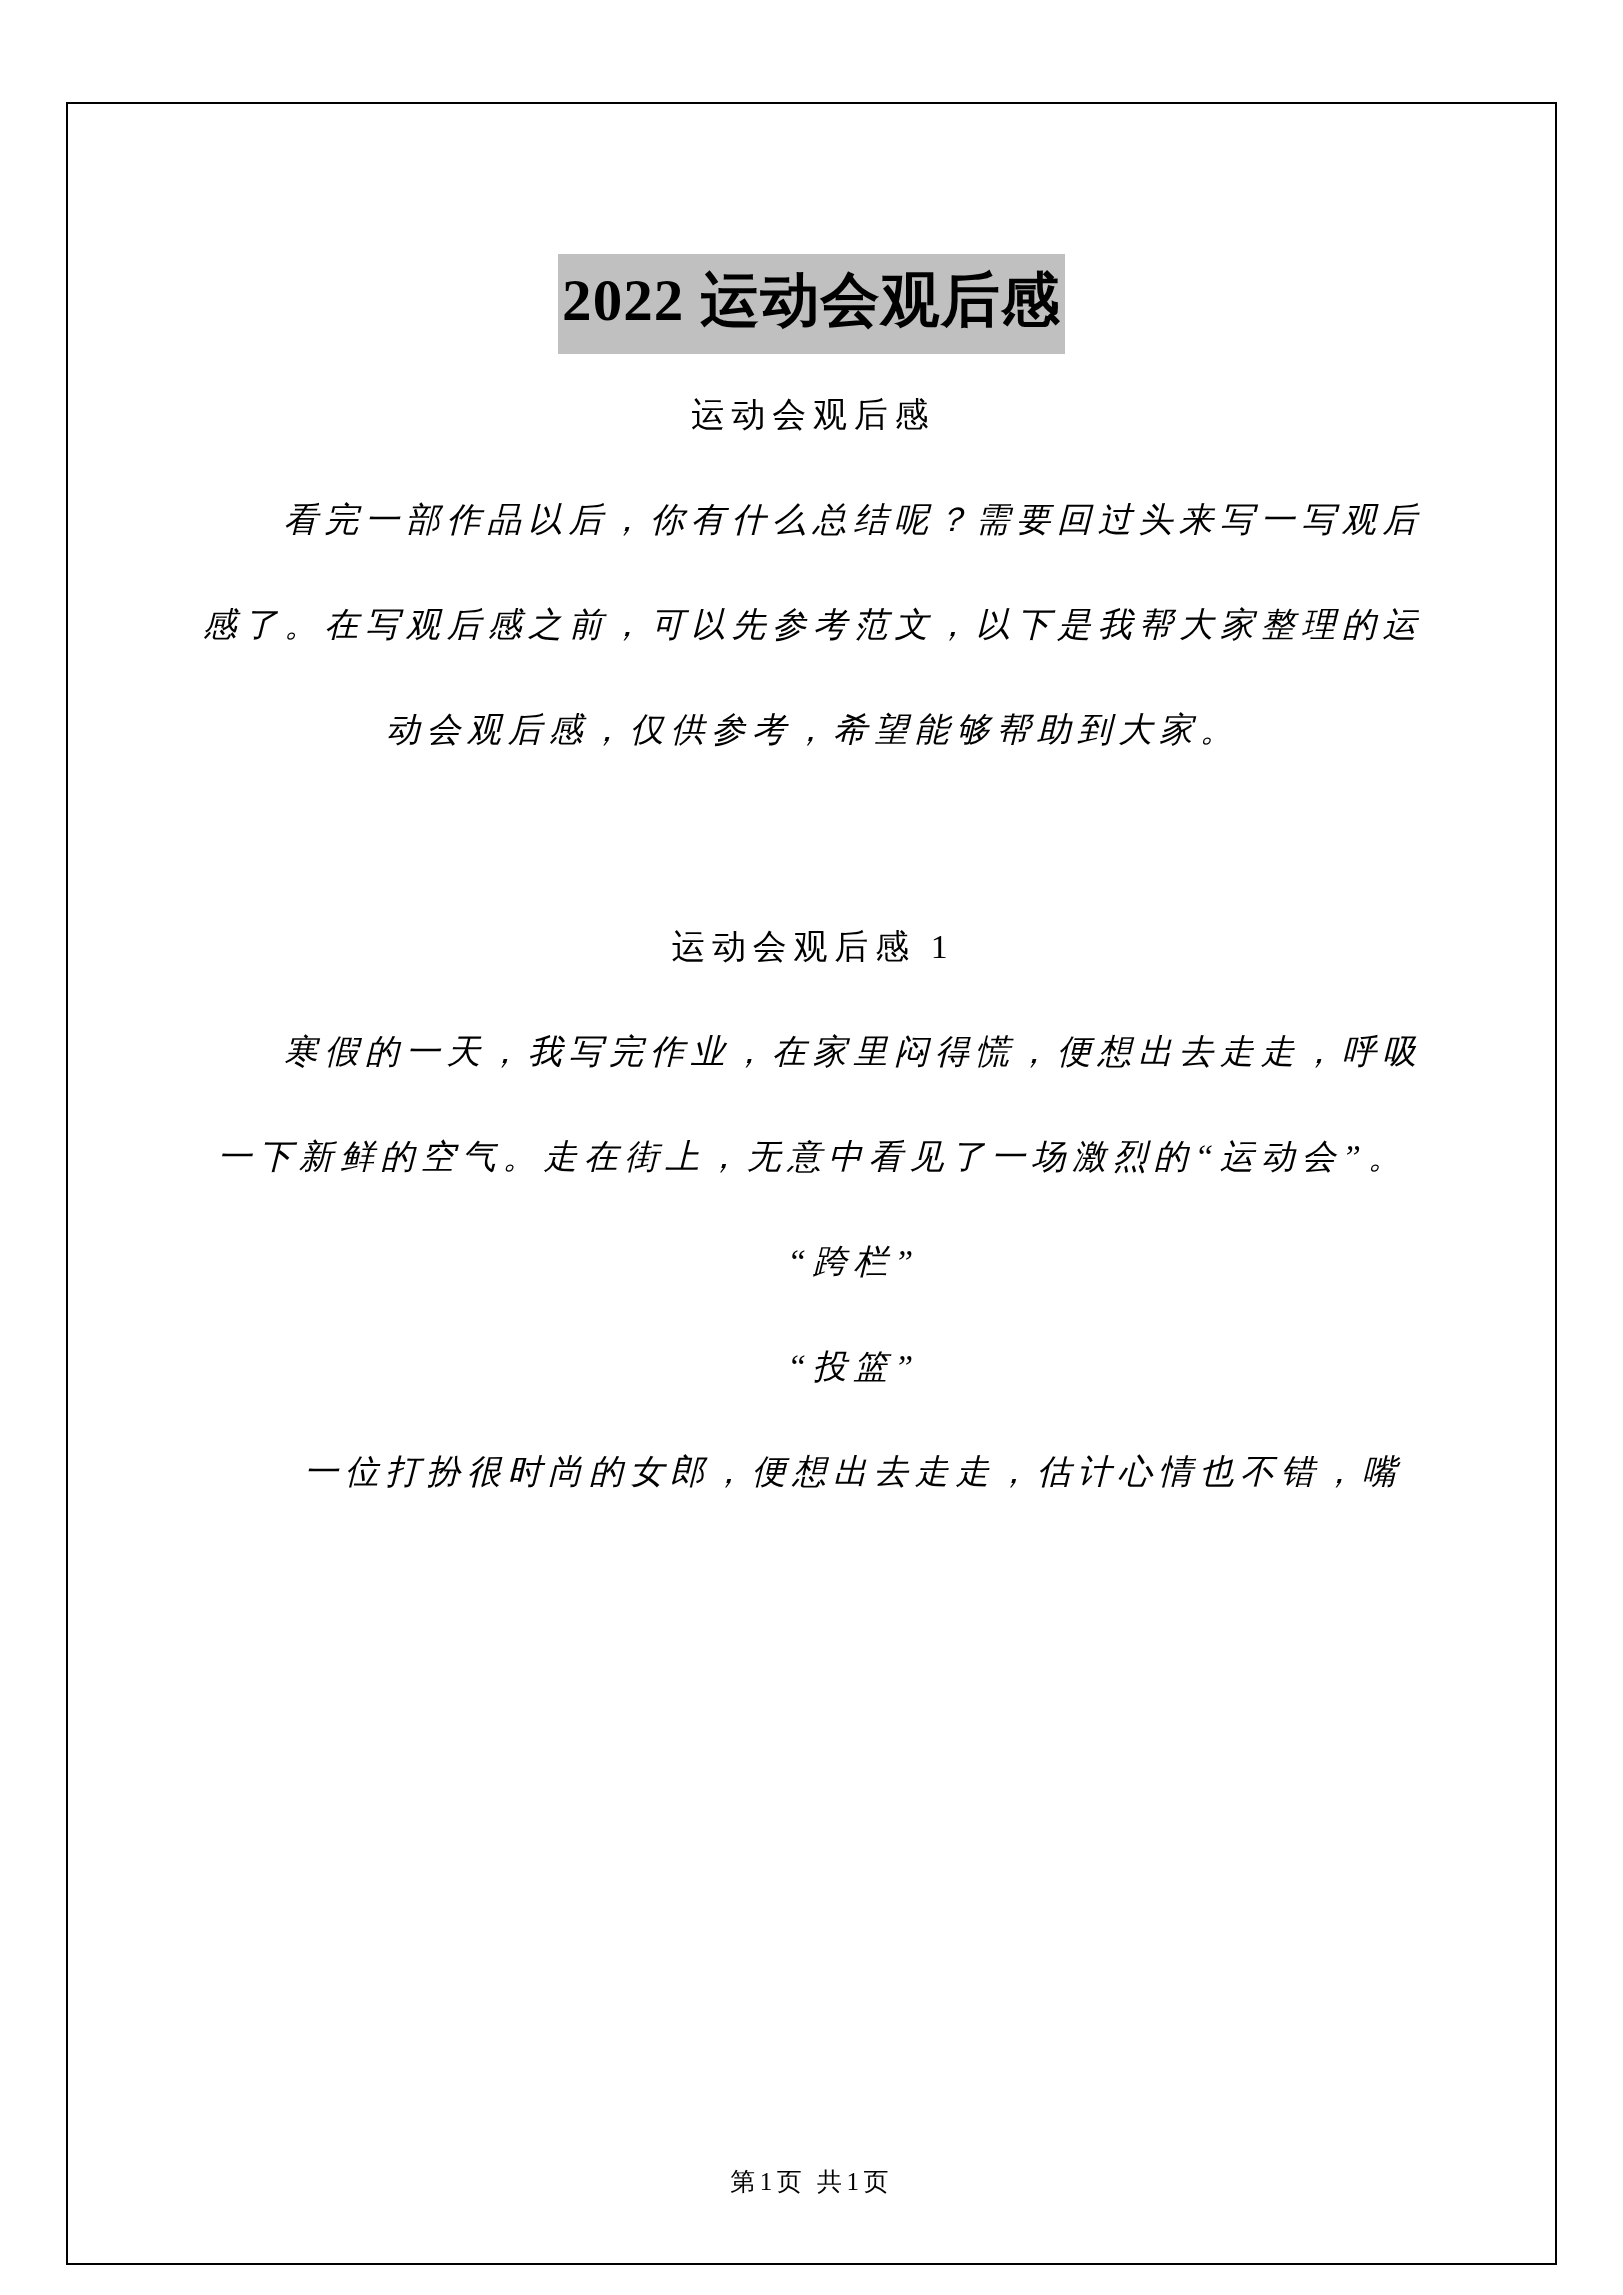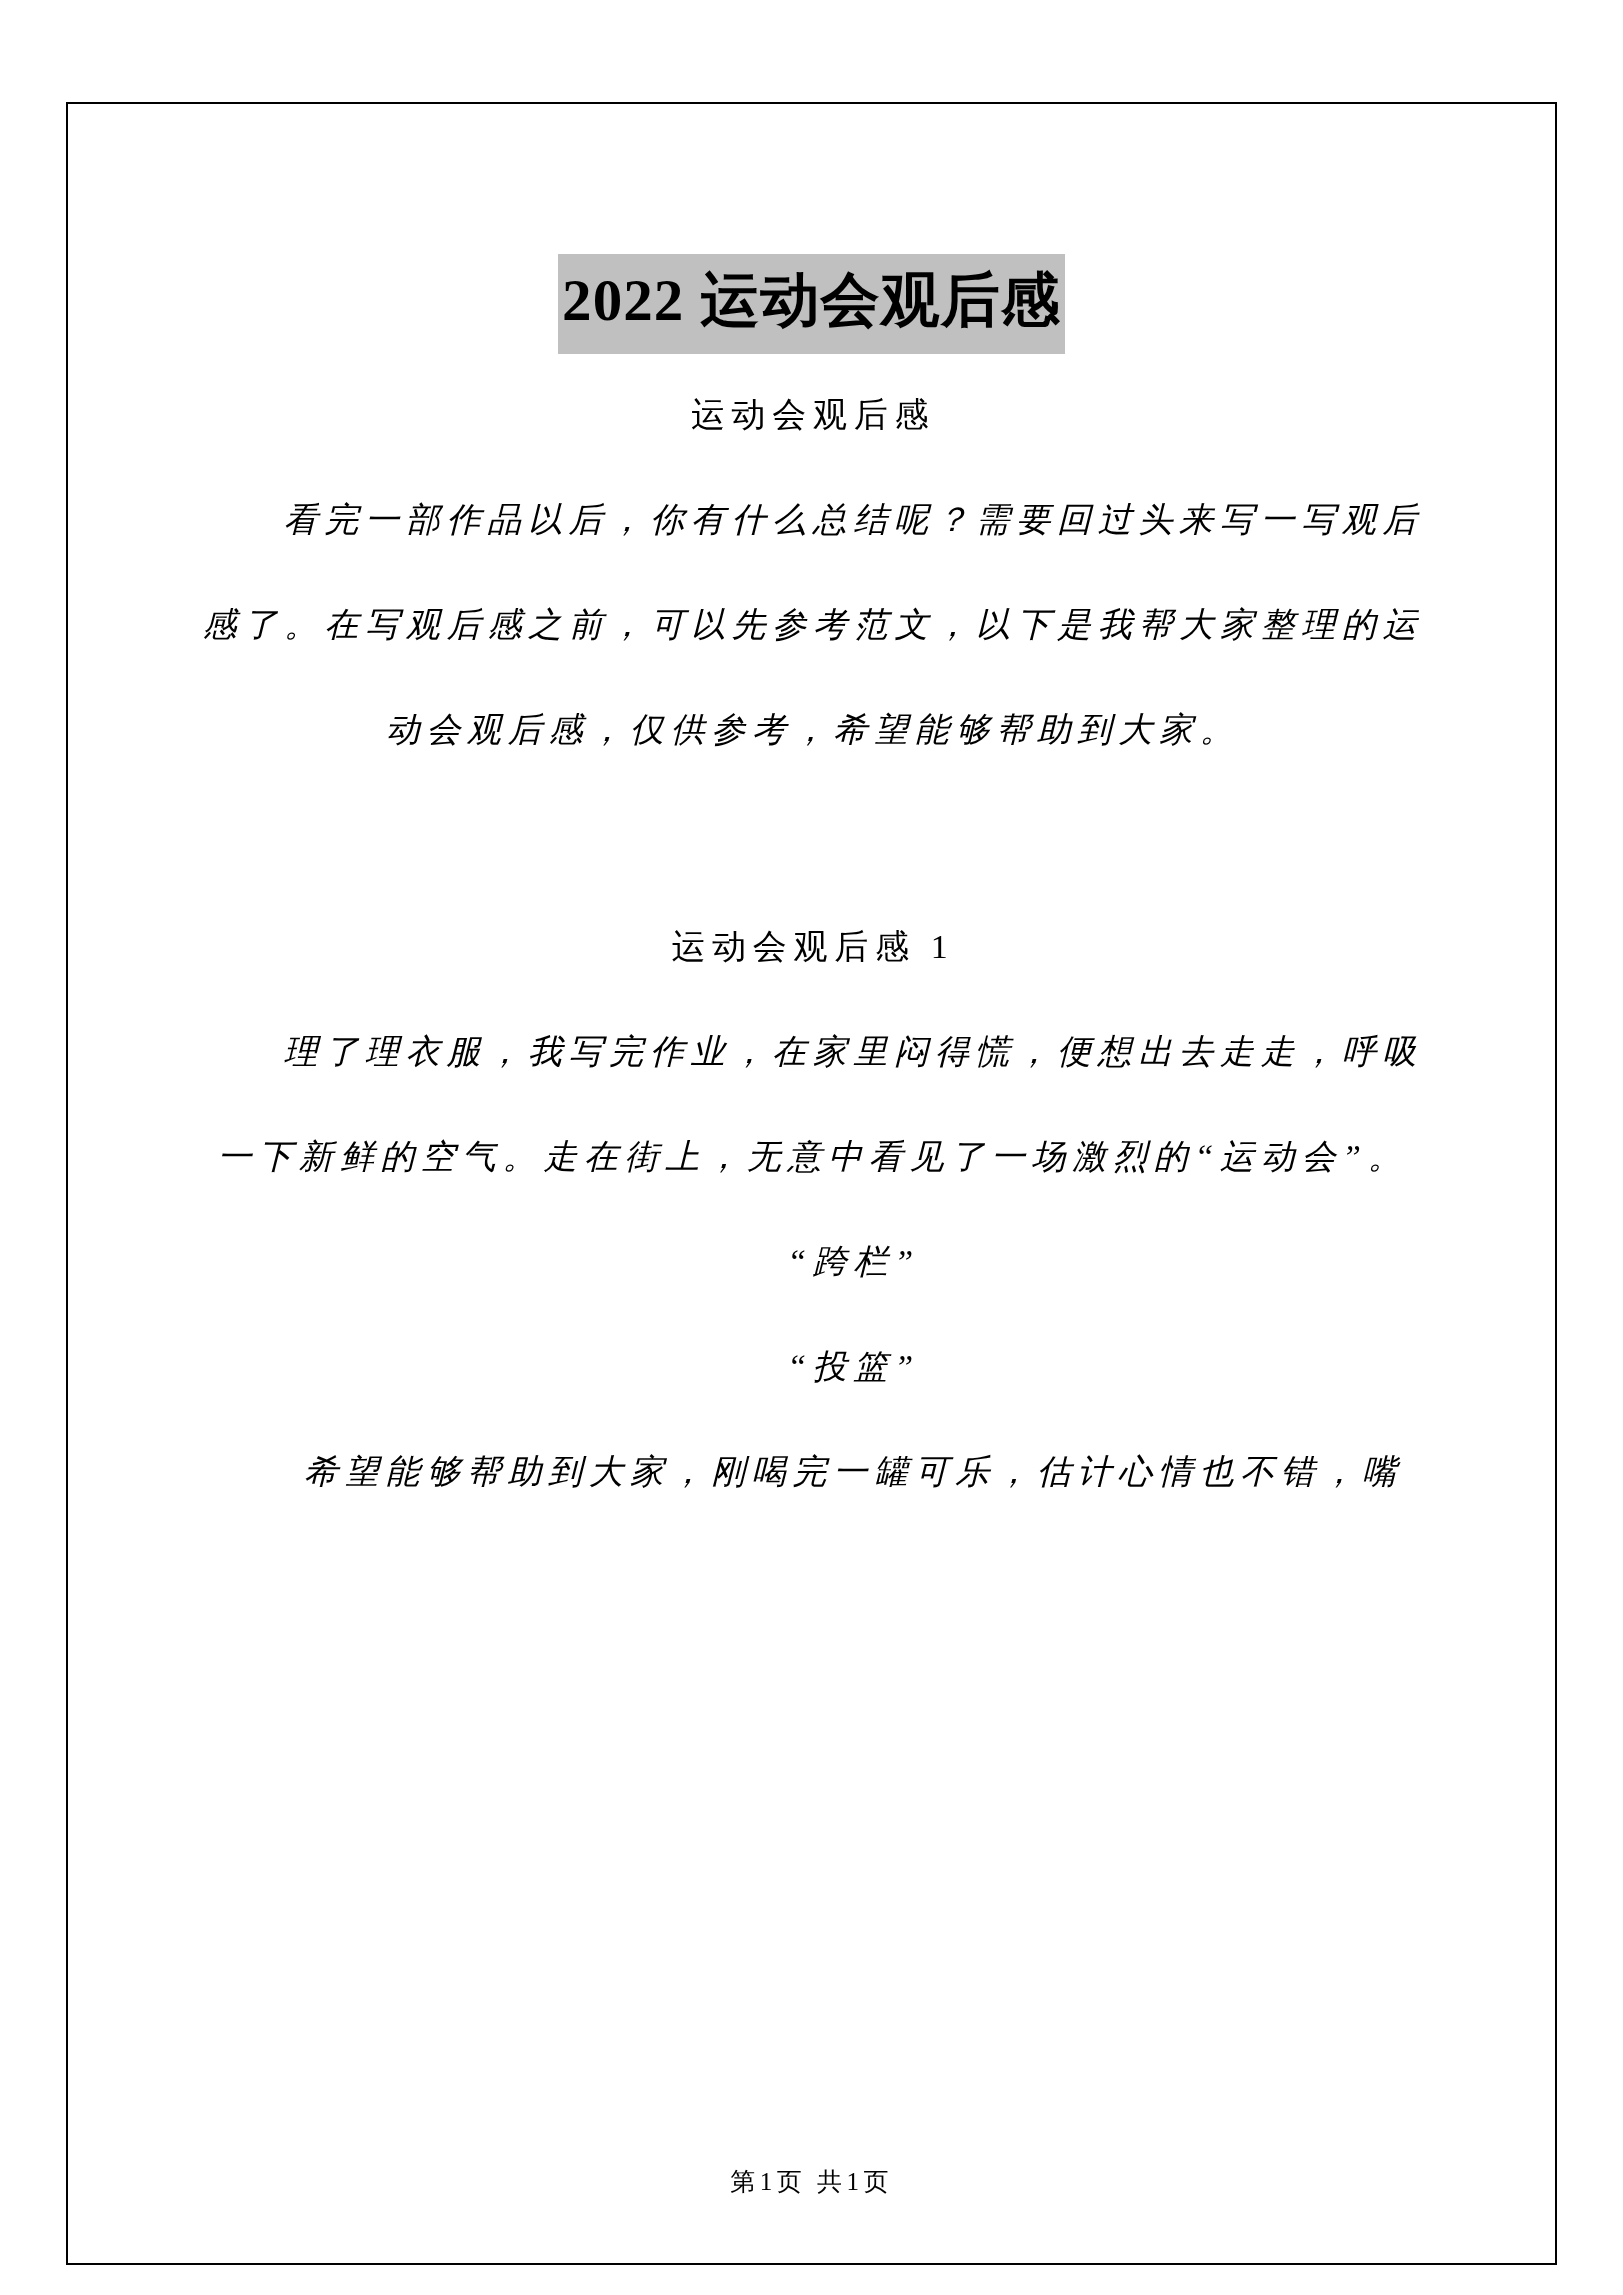--- a/index.html
+++ b/index.html
@@ -70,21 +70,21 @@
 
   <div class="title-row">
     <span class="title-bg" style="background: rgb(192, 192, 192);">2022 运动会观后感</span>
   </div>
 
   <div class="body-block">
       <p class="para">运动会观后感</p>
       <p class="para indent">看完一部作品以后，你有什么总结呢？需要回过头来写一写观后感了。在写观后感之前，可以先参考范文，以下是我帮大家整理的运动会观后感，仅供参考，希望能够帮助到大家。</p>
       <p class="para spacer"></p>
       <p class="para">运动会观后感 1</p>
-      <p class="para indent">理了理衣服，我写完作业，在家里闷得慌，便想出去走走，呼吸一下新鲜的空气。走在街上，无意中看见了一场激烈的“运动会”。</p>
+      <p class="para indent">寒假的一天，我写完作业，在家里闷得慌，便想出去走走，呼吸一下新鲜的空气。走在街上，无意中看见了一场激烈的“运动会”。</p>
       <p class="para indent">“跨栏”</p>
       <p class="para indent">“投篮”</p>
-      <p class="para indent">希望能够帮助到大家，刚喝完一罐可乐，估计心情也不错，嘴</p>
+      <p class="para indent">一位打扮很时尚的女郎，便想出去走走，估计心情也不错，嘴</p>
     </div>
 
   <div class="footer">第1页 共1页</div>
 </div>
 
 
 </body></html>

